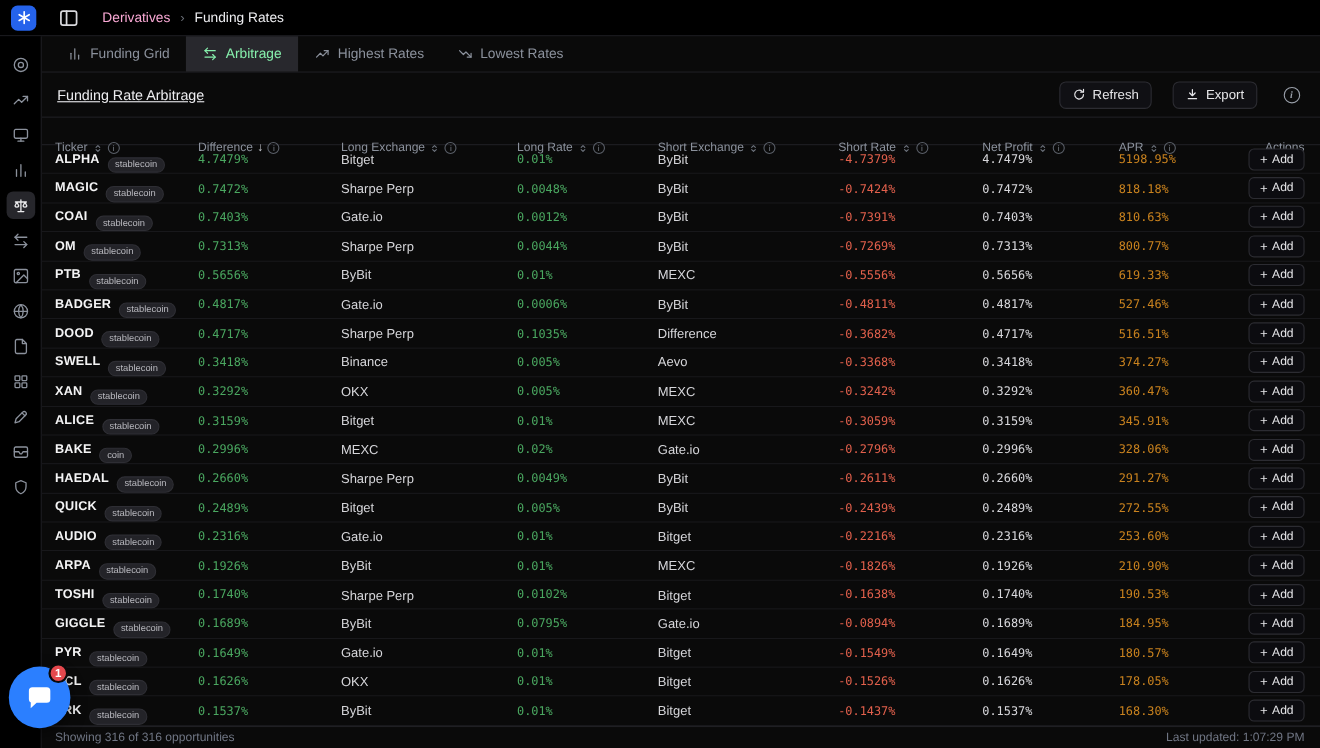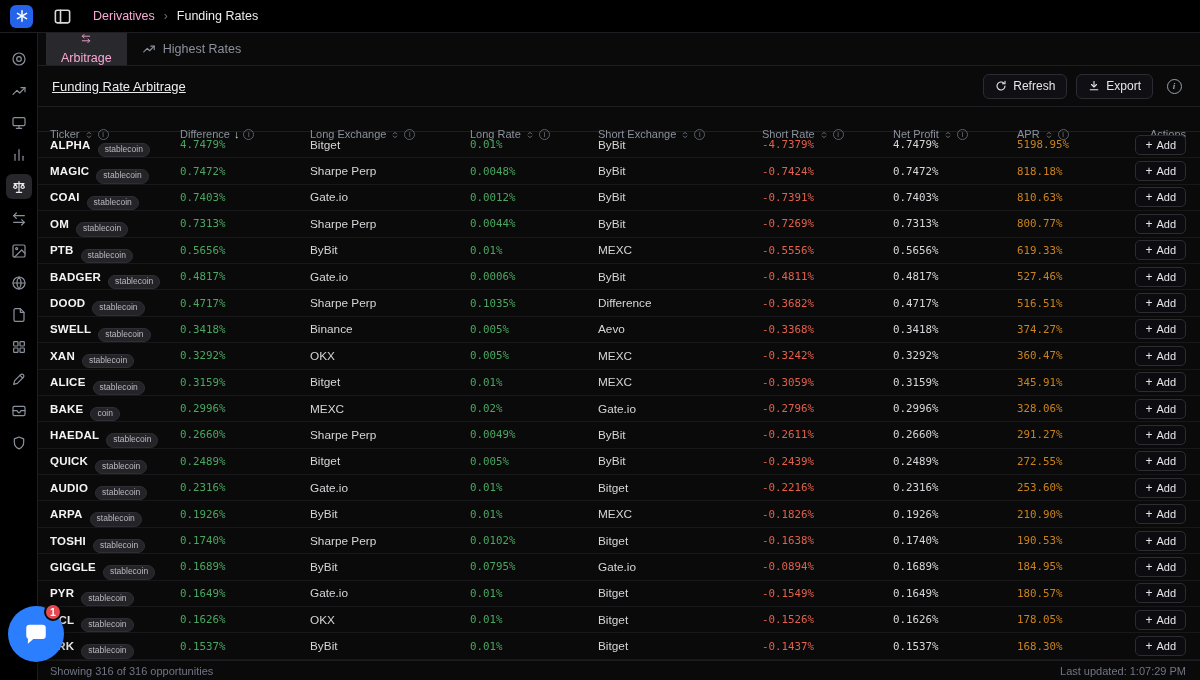--- a/index.html
+++ b/index.html
@@ -20,25 +20,25 @@
   .crumb-cur { color: #ededf0; }
   
   .app { display: flex; height: 647px; }
   .sidebar { width: 38px; background: #000; border-right: 1px solid var(--border); display: flex; flex-direction: column; align-items: center; padding-top: 13px; gap: 7px; flex: 0 0 auto; }
   .side-item { width: 26px; height: 25px; display: flex; align-items: center; justify-content: center; color: #8b919c; border-radius: 6px; cursor: pointer; }
   .side-item.active { background: #26262b; color: #eaeaec; }
   .main { flex: 1; display: flex; flex-direction: column; min-width: 0; }
   
   .tabbar { height: 33px; border-bottom: 1px solid var(--border); display: flex; align-items: stretch; padding-left: 8px; flex: 0 0 auto; }
   .tab { display: flex; align-items: center; gap: 7px; padding: 0 15px; font-size: 12.5px; color: #8b919c; cursor: pointer; }
-  .tab.active { background: #28282d; color: #f9a8d4; flex-direction: column; }
+  .tab.active { background: #28282d; color: #86efac; }
   
   .titlebar { height: 40px; display: flex; align-items: center; justify-content: space-between; padding: 0 14px; flex: 0 0 auto; }
   .page-title { font-size: 13px; font-weight: 500; color: #ededf0; text-decoration: underline; }
-  .tools { display: flex; align-items: center; gap: 9px; }
+  .tools { display: flex; align-items: center; gap: 19px; }
   .btn { height: 25px; display: inline-flex; align-items: center; gap: 6px; background: #101014; border: 1px solid #2c2c32; border-radius: 6px; padding: 0 11px; font-size: 12px; color: #e6e6e9; cursor: pointer; font-family: inherit; }
   .info-circle { width: 15px; height: 15px; border: 1.4px solid #9ba1ab; border-radius: 50%; color: #9ba1ab; font-size: 9px; display: inline-flex; align-items: center; justify-content: center; font-weight: 700; font-family: "Liberation Serif", serif; font-style: italic; }
   .info-round { width: 24px; height: 24px; display: flex; align-items: center; justify-content: center; cursor: pointer; }
   
   .thead { display: grid; grid-template-columns: var(--cols); height: 26px; align-items: center; padding: 0 14px 0 12px; border-top: 1px solid var(--border); border-bottom: 1px solid var(--border); font-size: 11px; color: #8b919c; flex: 0 0 auto; }
   .th { display: flex; align-items: flex-end; gap: 4px; white-space: nowrap; margin-top: 21px; }
   .th.right { justify-content: flex-end; }
   .th .info { width: 11px; height: 11px; border: 1px solid #5a5f68; border-radius: 50%; font-size: 7.5px; display: inline-flex; align-items: center; justify-content: center; color: #777d86; flex: 0 0 auto; }
   .sortarrow { color: #c9ccd2; font-size: 11px; }
   .tbody { flex: 1; overflow: hidden; }
@@ -168,35 +168,50 @@
       </div>
       <div class="side-item">
         <svg width="16" height="16" viewBox="0 0 24 24" fill="none" stroke="currentColor" stroke-width="1.8" stroke-linecap="round" stroke-linejoin="round">
           <path d="M12 3l7 2.8V11c0 4.8-3 8.3-7 9.8-4-1.5-7-5-7-9.8V5.8z"></path>
         </svg>
       </div>
     </div>
 
   <div class="main">
     <div class="tabbar">
+        <div class="tab">
+          <svg width="14" height="14" viewBox="0 0 24 24" fill="none" stroke="currentColor" stroke-width="1.9" stroke-linecap="round" stroke-linejoin="round">
+            <line x1="6" y1="20" x2="6" y2="11"></line>
+            <line x1="12" y1="20" x2="12" y2="4"></line>
+            <line x1="18" y1="20" x2="18" y2="14"></line>
+          </svg>
+          <span>Funding Grid</span>
+        </div>
         <div class="tab active">
           <svg width="14" height="14" viewBox="0 0 24 24" fill="none" stroke="currentColor" stroke-width="1.9" stroke-linecap="round" stroke-linejoin="round">
             <path d="M8 3 4 7l4 4"></path>
             <path d="M4 7h16"></path>
             <path d="m16 21 4-4-4-4"></path>
             <path d="M20 17H4"></path>
           </svg>
           <span>Arbitrage</span>
         </div>
         <div class="tab">
           <svg width="14" height="14" viewBox="0 0 24 24" fill="none" stroke="currentColor" stroke-width="1.9" stroke-linecap="round" stroke-linejoin="round">
             <polyline points="3 17 9 11 13 15 21 7"></polyline>
             <polyline points="15 7 21 7 21 13"></polyline>
           </svg>
           <span>Highest Rates</span>
+        </div>
+        <div class="tab">
+          <svg width="14" height="14" viewBox="0 0 24 24" fill="none" stroke="currentColor" stroke-width="1.9" stroke-linecap="round" stroke-linejoin="round">
+            <polyline points="3 7 9 13 13 9 21 17"></polyline>
+            <polyline points="15 17 21 17 21 11"></polyline>
+          </svg>
+          <span>Lowest Rates</span>
         </div>
       </div>
 
     <div class="titlebar">
       <div class="page-title">Funding Rate Arbitrage</div>
       <div class="tools">
         <button class="btn">
           <svg width="12" height="12" viewBox="0 0 24 24" fill="none" stroke="currentColor" stroke-width="2.2" stroke-linecap="round" stroke-linejoin="round">
               <path d="M20 12a8 8 0 1 1-2.4-5.7"></path>
               <polyline points="20 2.5 20 7.5 15 7.5"></polyline>

